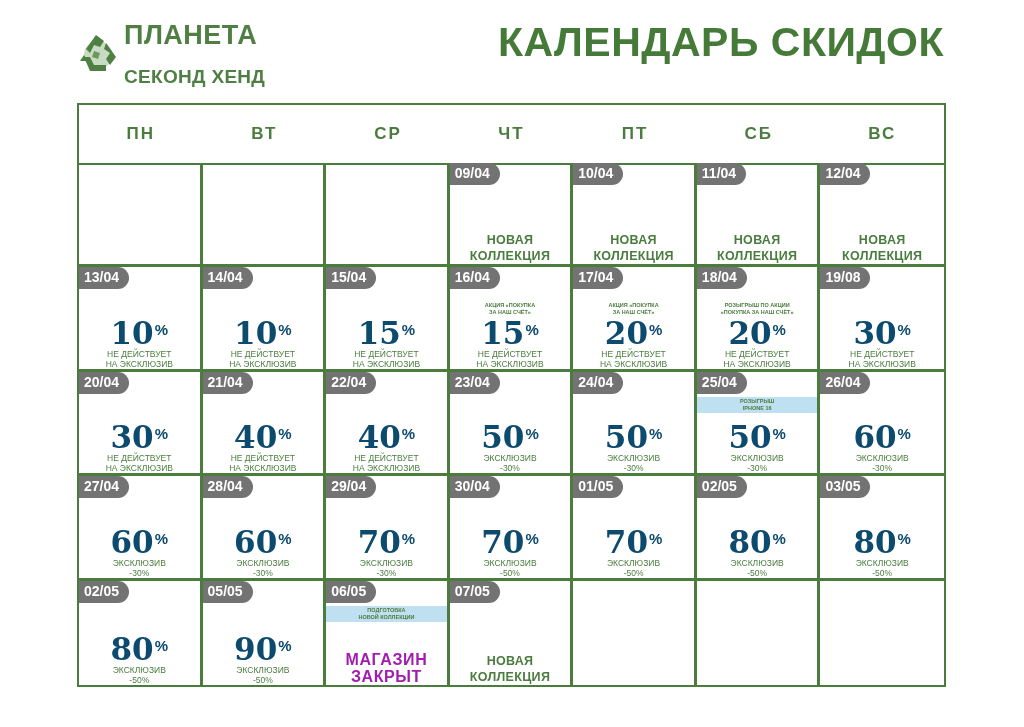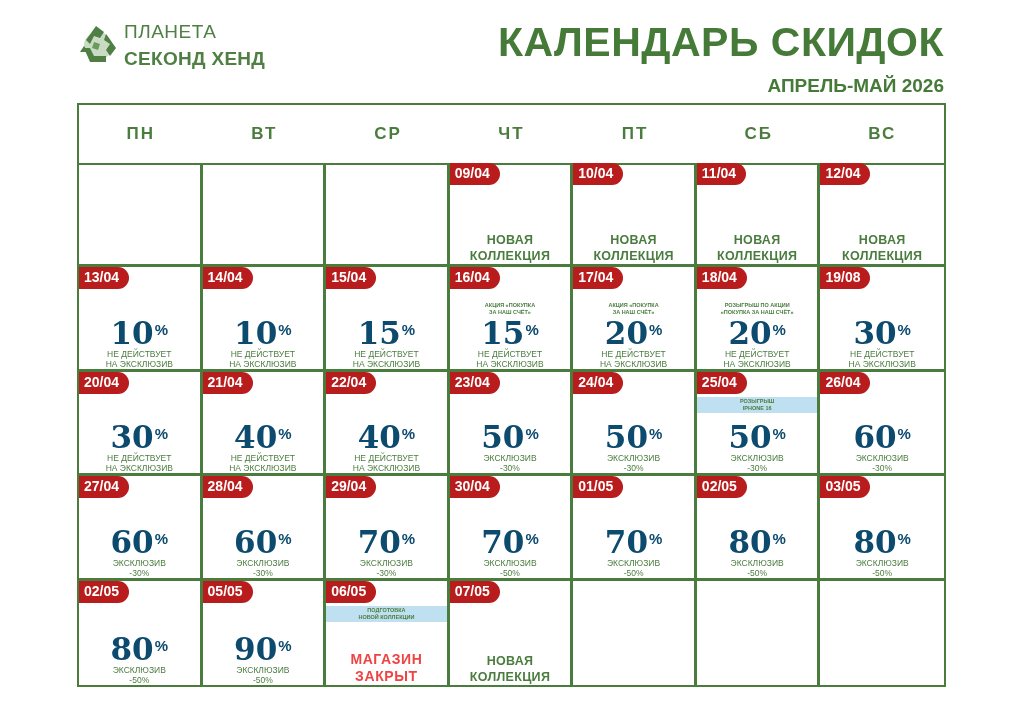--- a/index.html
+++ b/index.html
@@ -1,45 +1,45 @@
 <!DOCTYPE html>
 <html><head>
 <meta charset="utf-8">
 <style>
   html, body { margin:0; padding:0; background:#ffffff; }
   body { width:1024px; height:727px; position:relative; overflow:hidden;
          font-family:"Liberation Sans", "DejaVu Sans", sans-serif; color:#457a38; }
   .logo { position:absolute; left:76px; top:22px; display:flex; align-items:center; }
   .logo-icon { width:44px; height:46px; margin-right:4px; }
   .logo-text { display:flex; flex-direction:column; line-height:1; }
-  .logo-l1 { font-size:19px; font-weight:normal; color:#4f7f43; letter-spacing:0.5px; }
-  .logo-l2 { font-size:19px; font-weight:bold; color:#4f7f43; margin-top:8px; letter-spacing:0.3px; }
+  .logo-l1 { font-size:27px; font-weight:bold; color:#4f7f43; letter-spacing:0.5px; }
+  .logo-l2 { font-size:19px; font-weight:bold; color:#4f7f43; margin-top:18px; letter-spacing:0.3px; }
   .title { position:absolute; right:80px; top:22px; text-align:right; }
   .title-main { font-size:41px; font-weight:bold; color:#457a38; letter-spacing:0.5px; line-height:1; }
   .title-sub { font-size:19px; font-weight:bold; color:#457a38; margin-top:13px; line-height:1; }
 
   .grid { position:absolute; left:77px; top:103px; width:869px; height:584px;
           border:2px solid #4a7c3e; box-sizing:border-box; }
   .hdr-row { position:absolute; left:0; top:0; width:100%; height:58px;
              border-bottom:2px solid #4a7c3e; display:flex; }
   .hdr-cell { flex:1; display:flex; align-items:center; justify-content:center;
               font-size:17px; font-weight:bold; letter-spacing:2px; color:#4a7c3e; }
   .weeks { position:absolute; left:0; top:58px; right:0; bottom:0;
            display:grid; grid-template-columns:repeat(7, 1fr); grid-template-rows:repeat(5, 1fr); }
   .cell { position:relative; border-right:3px solid #4a7c3e; border-bottom:3px solid #4a7c3e;
           box-sizing:border-box; overflow:hidden; }
   .cell.col-last { border-right:none; }
   .cell.row-last { border-bottom:none; }
-  .date-tag { position:absolute; left:0; top:0; background:#b91c1c; color:#fff;
+  .date-tag { position:absolute; left:0; top:0; background:#737373; color:#fff;
               font-size:14px; font-weight:bold; padding:3px 10px 4px 5px;
               border-bottom-right-radius:12px; border-top-right-radius:12px; line-height:15px; }
   .content { position:absolute; left:0; right:0; top:22px; bottom:0;
              display:flex; flex-direction:column; align-items:center; justify-content:flex-end; text-align:center; }
   .label-big { font-size:12.5px; font-weight:bold; line-height:16px; color:#4a7c3e; letter-spacing:0.3px; }
-  .label-xl { font-size:14px; font-weight:bold; line-height:17px; color:#ef4444; letter-spacing:0.6px; }
+  .label-xl { font-size:16px; font-weight:bold; line-height:17px; color:#a21caf; letter-spacing:0.6px; }
   .pct { font-family:"DejaVu Serif", "Liberation Serif", serif; font-weight:bold;
          font-size:31px; line-height:32px; color:#0c4a6e; position:relative; }
   .pct sup { font-family:"Liberation Sans", sans-serif; font-size:15px; position:relative; top:-3px; vertical-align:top; margin-left:1px; }
   .note { font-size:8.5px; line-height:10px; color:#4a7c3e; }
   .tiny { font-size:5.5px; line-height:7px; color:#4a7c3e; font-weight:bold; margin-bottom:1px; }
   .banner { position:absolute; left:0; right:0; top:25px; height:16px; background:#bfe0f0;
             font-size:5.5px; line-height:7px; font-weight:bold; color:#4a7c3e;
             display:flex; flex-direction:column; align-items:center; justify-content:center; }
   .content.withbanner { top:40px; }
 </style>
@@ -56,21 +56,20 @@
     <path d="M18 20 L24 22 L22 28 L16 26 Z" fill="#6a9a5c"></path>
   </svg>
   <div class="logo-text">
     <span class="logo-l1">ПЛАНЕТА</span>
     <span class="logo-l2">СЕКОНД ХЕНД</span>
   </div>
 </div>
 
 <div class="title">
   <div class="title-main">КАЛЕНДАРЬ СКИДОК</div>
-  <div class="title-sub">АПРЕЛЬ-МАЙ 2026</div>
 </div>
 
 <div class="grid">
   <div class="hdr-row" id="hdr">
       <div class="hdr-cell">ПН</div>
       <div class="hdr-cell">ВТ</div>
       <div class="hdr-cell">СР</div>
       <div class="hdr-cell">ЧТ</div>
       <div class="hdr-cell">ПТ</div>
       <div class="hdr-cell">СБ</div>

